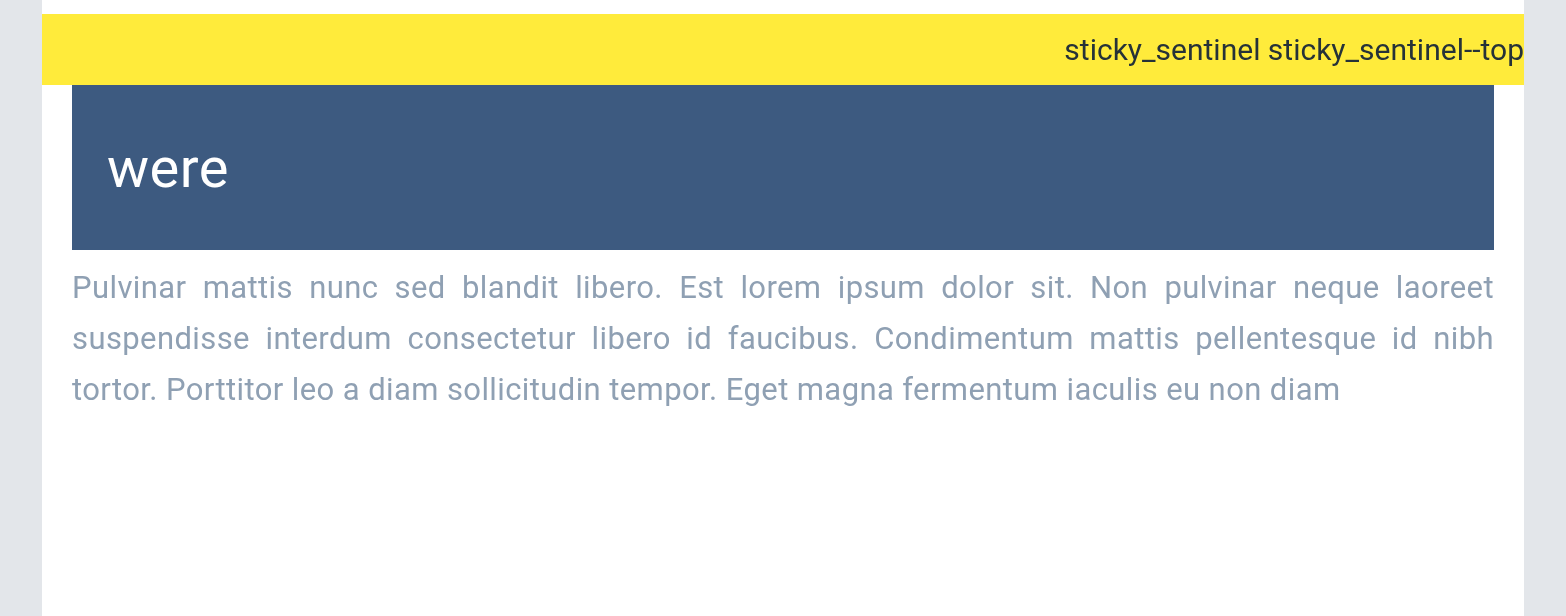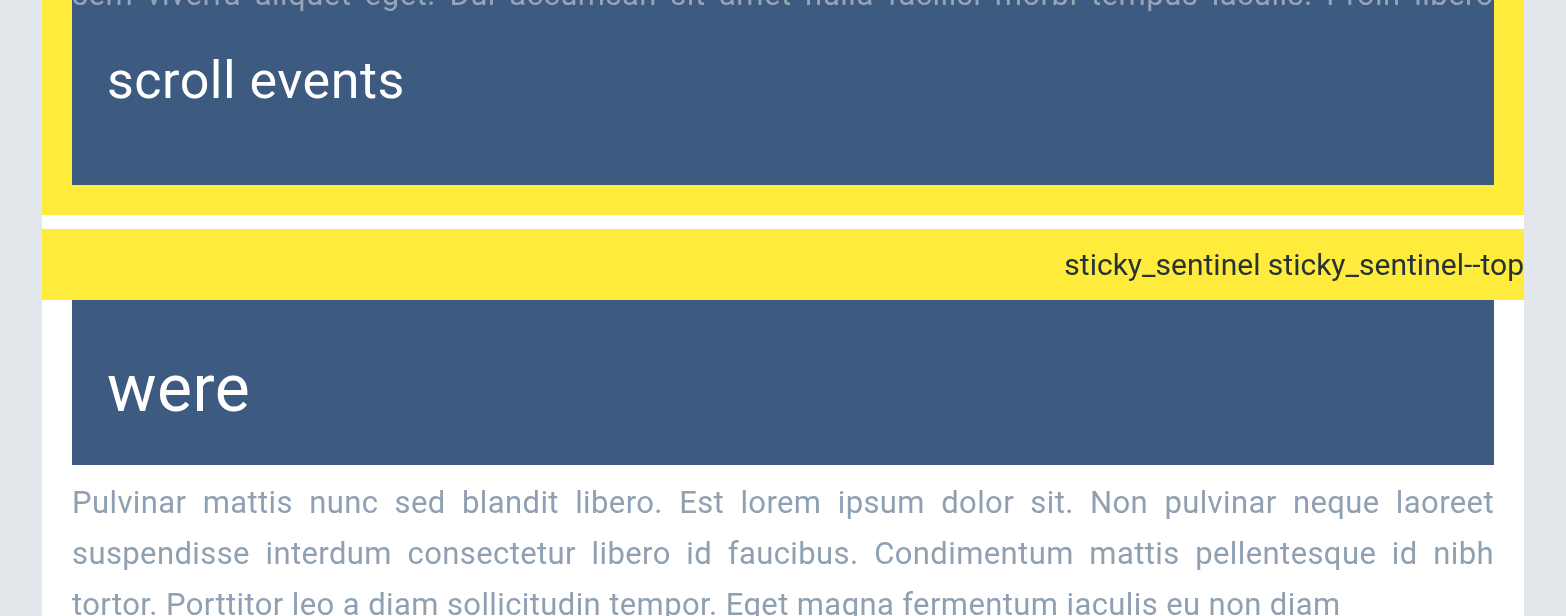--- a/index.html
+++ b/index.html
@@ -78,45 +78,39 @@
   }
   .header2 {
     background: #3d5a80;
     height: 165px;
     padding-top: 50px;
     padding-left: 35px;
   }
   .header2 h2 {
     color: #ffffff;
     font-weight: 400;
-    font-size: 66px;
+    font-size: 56px;
     letter-spacing: 0.5px;
   }
 
   .body-text {
     padding: 12px 30px 0 30px;
     color: #8fa0b3;
     font-size: 31px;
     line-height: 1.65;
     letter-spacing: 0.4px;
     text-align: justify;
   }
 </style>
 </head>
 <body>
 
 <div class="viewport">
   <div class="page">
 
-    <div class="section1">
-      <div class="cutoff-text">sem viverra aliquet eget. Dui accumsan sit amet nulla facilisi morbi tempus iaculis. Proin libero</div>
-      <div class="header1">
-        <h2>scroll events</h2>
-      </div>
-    </div>
 
     <div class="sentinel">sticky_sentinel sticky_sentinel--top</div>
 
     <div class="header2-wrap">
       <div class="header2">
         <h2>were</h2>
       </div>
     </div>
 
     <div class="body-text">Pulvinar mattis nunc sed blandit libero. Est lorem ipsum dolor sit. Non pulvinar neque laoreet suspendisse interdum consectetur libero id faucibus. Condimentum mattis pellentesque id nibh tortor. Porttitor leo a diam sollicitudin tempor. Eget magna fermentum iaculis eu non diam</div>

